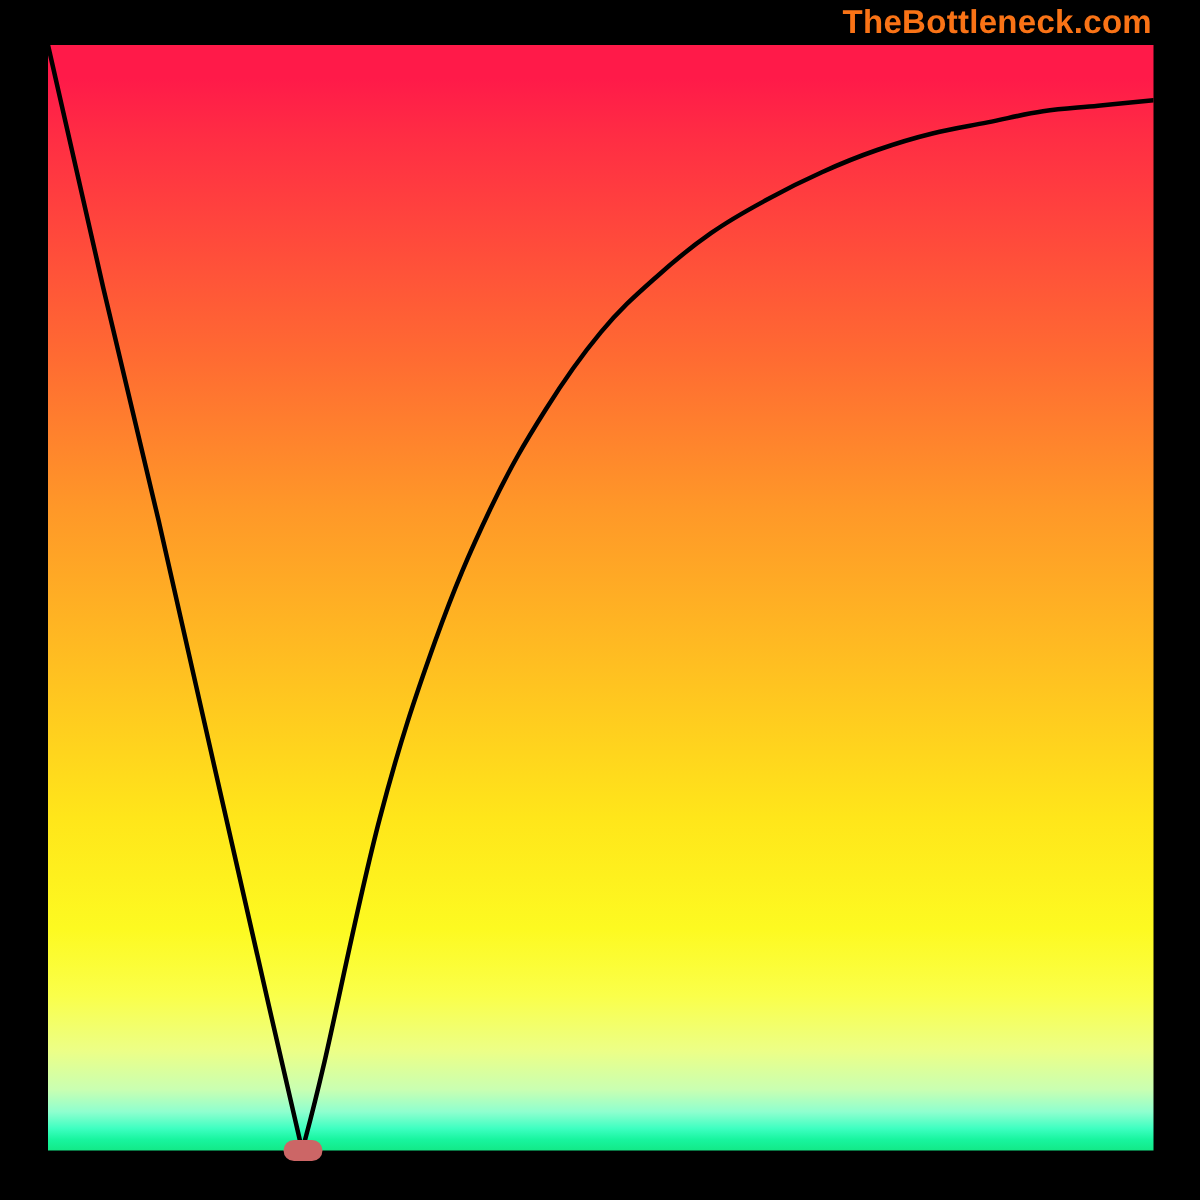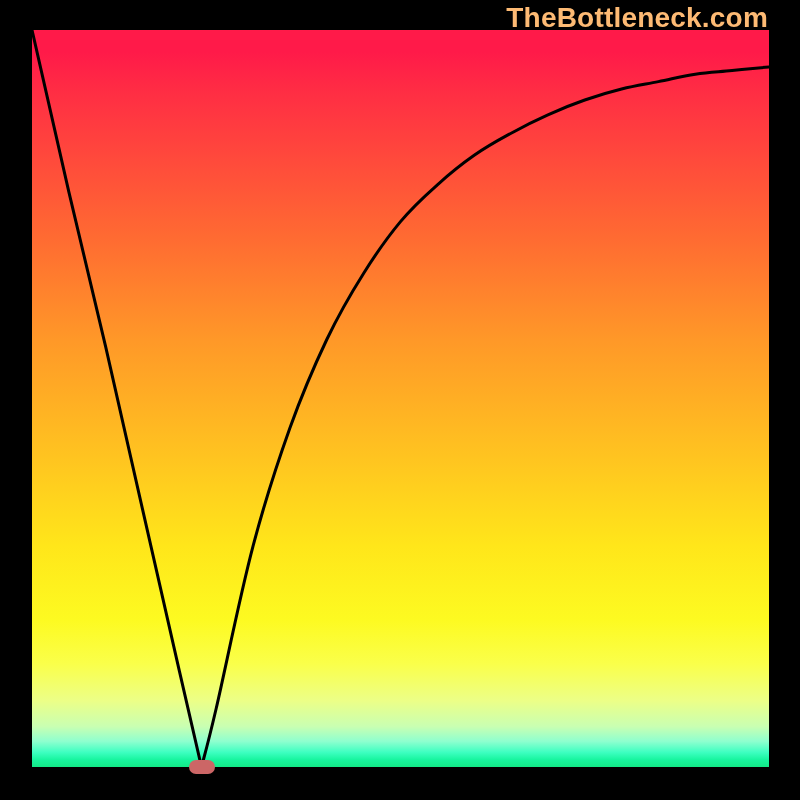--- a/index.html
+++ b/index.html
@@ -14,22 +14,22 @@
   .frame {
     position: relative;
     width: 800px;
     height: 800px;
     background: #000000;
   }
   .brand {
     position: absolute;
     top: 2px;
     right: 32px;
-    color: #fdba74;
-    font-size: 28px;
+    color: #f97316;
+    font-size: 22px;
     font-weight: 600;
     letter-spacing: 0.2px;
     user-select: none;
     text-align: center;
   }
   .plot-box {
     position: absolute;
     left: 32px;
     top: 30px;
     width: 737px;

